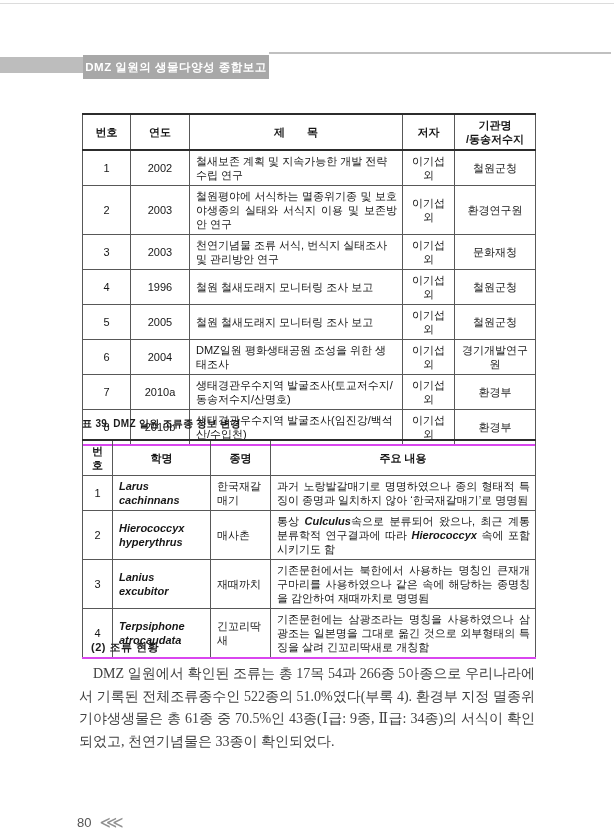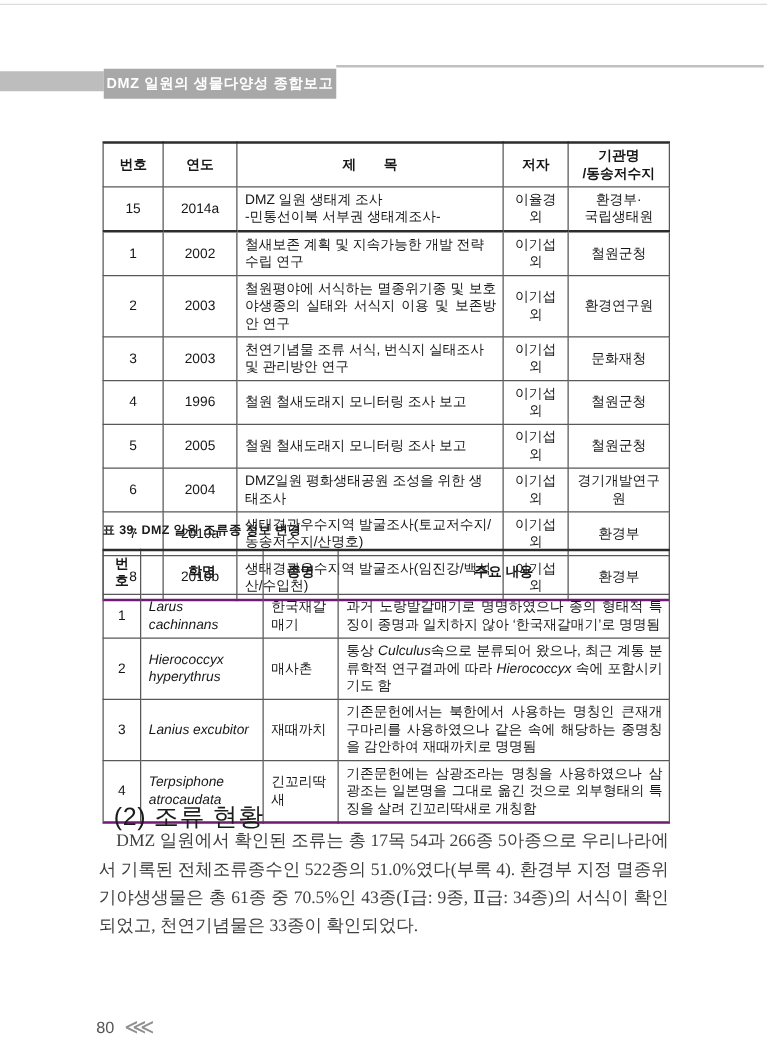--- a/index.html
+++ b/index.html
@@ -9,33 +9,33 @@
   .top-edge { position:absolute; top:3px; left:0; width:614px; height:1px; background:#dcdcdc; }
 
   .hdr-strip { position:absolute; left:0; top:57px; width:83px; height:16px; background:#bdbdbd; }
   .hdr-badge { position:absolute; left:83px; top:55px; width:186px; height:24px; background:#a8a8a8;
                color:#ffffff; font-weight:bold; font-size:11.5px; line-height:24px; text-align:center;
                letter-spacing:0.5px; }
   .hdr-line  { position:absolute; left:269px; top:52px; width:342px; height:2px; background:#c0c0c0; }
 
   table { border-collapse:collapse; table-layout:fixed; position:absolute; left:82px;
           font-size:11px; line-height:14px; color:#161616;
-          border-top:2px solid #2c2c2c; border-bottom:2px solid #701a75; }
+          border-top:2px solid #2c2c2c; border-bottom:2px solid #d946ef; }
   .t1 { top:113px; width:453px; }
   .t2 { top:439px; width:453px; }
   th, td { border:1px solid #585858; padding:3px 4px; vertical-align:middle; overflow:hidden; }
   th { font-weight:bold; text-align:center; }
   td.c { text-align:center; }
   td.l { text-align:left; padding-left:6px; padding-right:5px; }
   td.j { text-align:justify; }
   tr.sep td { border-top:2px solid #2c2c2c; }
-  .sci { font-style:italic; }
+  .sci { font-style:italic;font-weight:bold; }
 
   .cap   { position:absolute; left:82px; top:417px; font-size:10px; font-weight:bold; letter-spacing:0.3px; }
-  .sec-h { position:absolute; left:91px; top:640px; font-size:20px; font-weight:normal; letter-spacing:0.5px; }
+  .sec-h { position:absolute; left:91px; top:640px; font-size:11px; font-weight:bold; letter-spacing:0.5px; }
   .para  { position:absolute; left:79px; top:663px; width:456px;
            font-family:"Liberation Serif","DejaVu Serif",serif; font-size:14px; line-height:22.5px;
            text-align:justify; text-indent:14px; color:#404040; margin:0; }
 
   .footer { position:absolute; left:77px; top:792px; font-size:13px; color:#555555;margin-top:20px; }
   .footer .chev { color:#8f8f8f; font-size:17px; margin-left:8px; vertical-align:-1px; }
 </style>
 </head>
 <body>
 
@@ -63,33 +63,20 @@
         <th>연도</th>
         <th>제　　목</th>
         <th>저자</th>
         <th>
           <div>기관명</div>
           <div>/동송저수지</div>
         </th>
       </tr>
     </thead>
     <tbody>
-      <tr>
-        <td class="c">15</td>
-        <td class="c">2014a</td>
-        <td class="l">
-          <div>DMZ 일원 생태계 조사</div>
-          <div>-민통선이북 서부권 생태계조사-</div>
-        </td>
-        <td class="c">이율경 외</td>
-        <td class="c">
-          <div>환경부·</div>
-          <div>국립생태원</div>
-        </td>
-      </tr>
       <tr class="sep">
         <td class="c">1</td>
         <td class="c">2002</td>
         <td class="l">철새보존 계획 및 지속가능한 개발 전략 수립 연구</td>
         <td class="c">이기섭 외</td>
         <td class="c">철원군청</td>
       </tr>
       <tr>
         <td class="c">2</td>
         <td class="c">2003</td>

